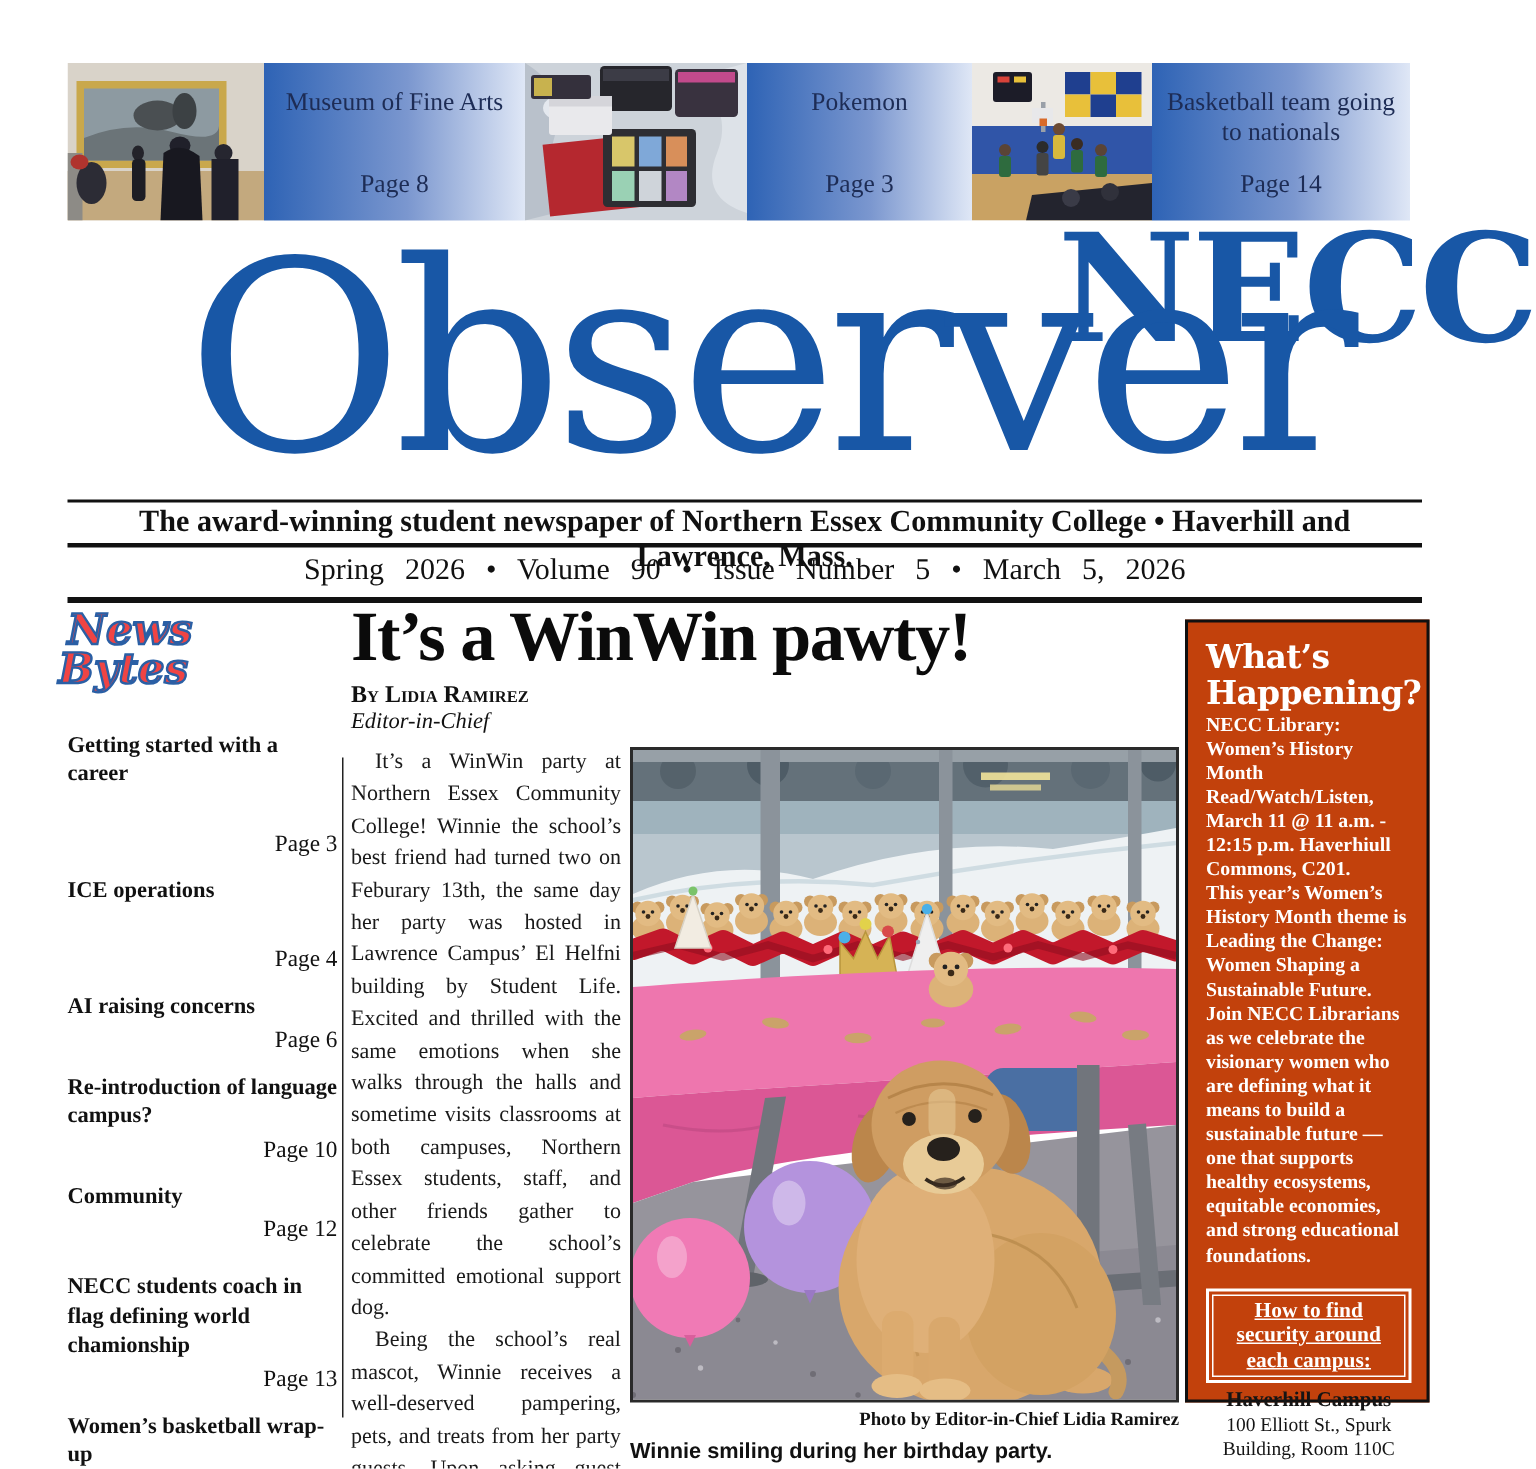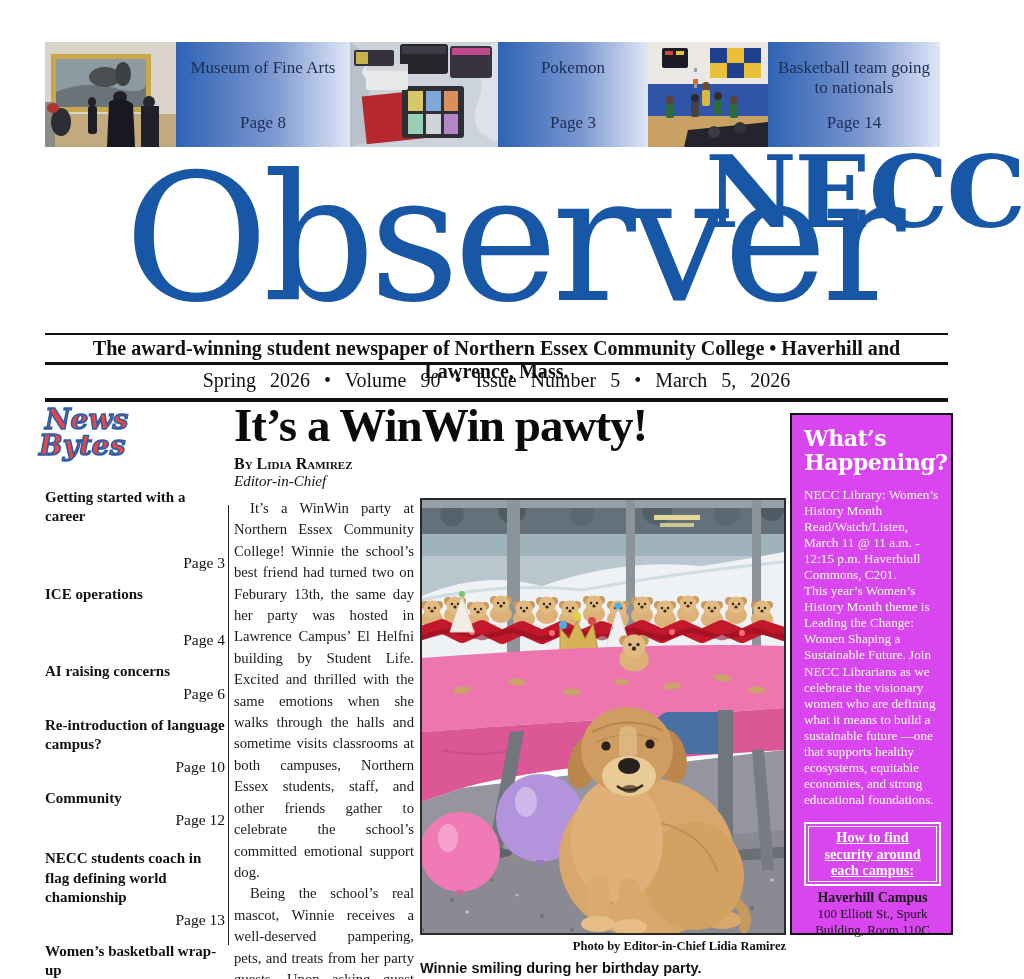--- a/index.html
+++ b/index.html
@@ -51,24 +51,24 @@
   .textcol  { width:180px; flex:0 0 auto; }
   .textcol p { text-align:justify; text-indent:16px; font-size:14.7px; line-height:21.4px; color:#1a1a1a; }
   .photocol { margin-left:6px; width:366px; }
   .photo-frame { border:2px solid #2a2a2a; width:366px; height:437px; }
   .credit  { text-align:right; font-weight:bold; font-size:12.5px; margin-top:4px; color:#111; }
   .caption { font-family:"Liberation Sans", sans-serif; font-weight:bold; font-size:14.5px;
              margin-top:6px; color:#111; }
 
   
   .rightcol { position:absolute; left:790px; top:413px; width:163px; height:522px;
-              background:#d946ef; border:2px solid #101010; padding:12px 10px 8px 12px; }
+              background:#c2410c; border:2px solid #101010; padding:12px 10px 8px 12px; }
   .wh-title { color:#fff; font-family:"DejaVu Serif", serif; font-weight:bold; font-size:22px;
               line-height:1.08; letter-spacing:-.5px; }
-  .wh-body  { margin-top:12px; color:#fff; font-weight:normal; font-size:13.2px; line-height:1.22; }
+  .wh-body  { color:#fff; font-weight:bold; font-size:13.2px; line-height:1.22; }
   .wh-body p + p { margin-top:0; }
   .sec-box  { margin-top:14px; border:2px solid #fff; padding:2px; }
   .sec-box-inner { border:1px solid #fff; padding:2px 2px; }
   .sec-head { color:#fff; font-weight:bold; font-size:14.3px; text-align:center;
               text-decoration:underline; line-height:1.15; }
   .sec-body { margin-top:4px; text-align:center; color:#141414; font-size:13px; line-height:1.18; }
   .sec-campus { font-weight:bold; font-size:14px; }
 </style>
 </head>
 <body>

